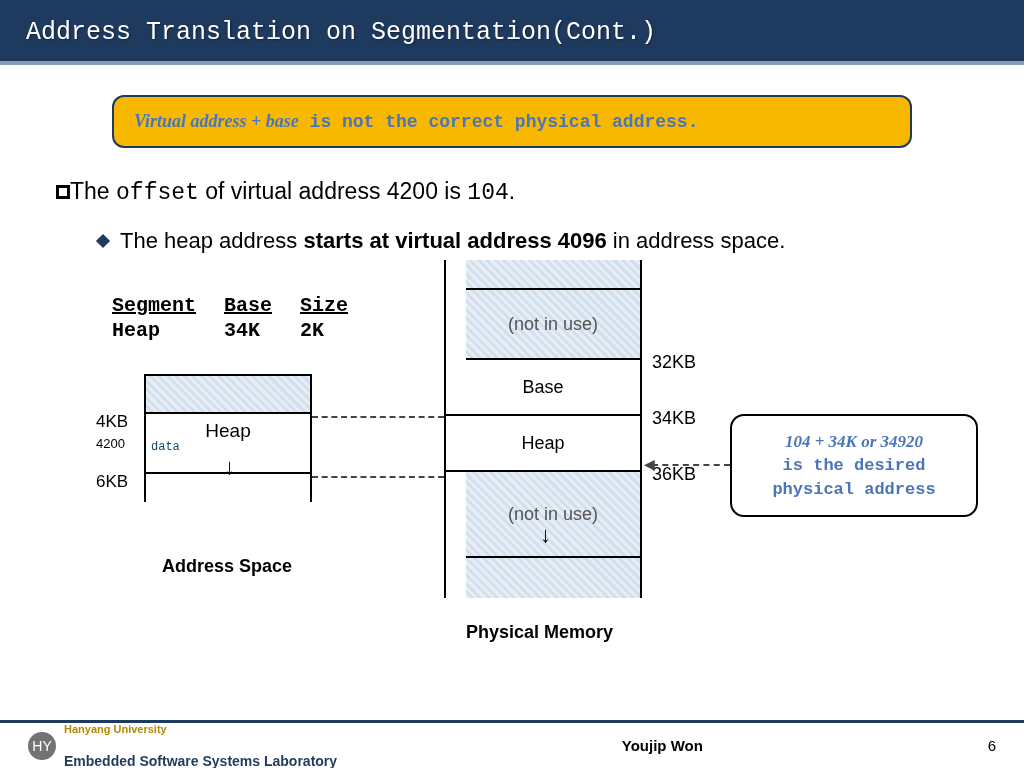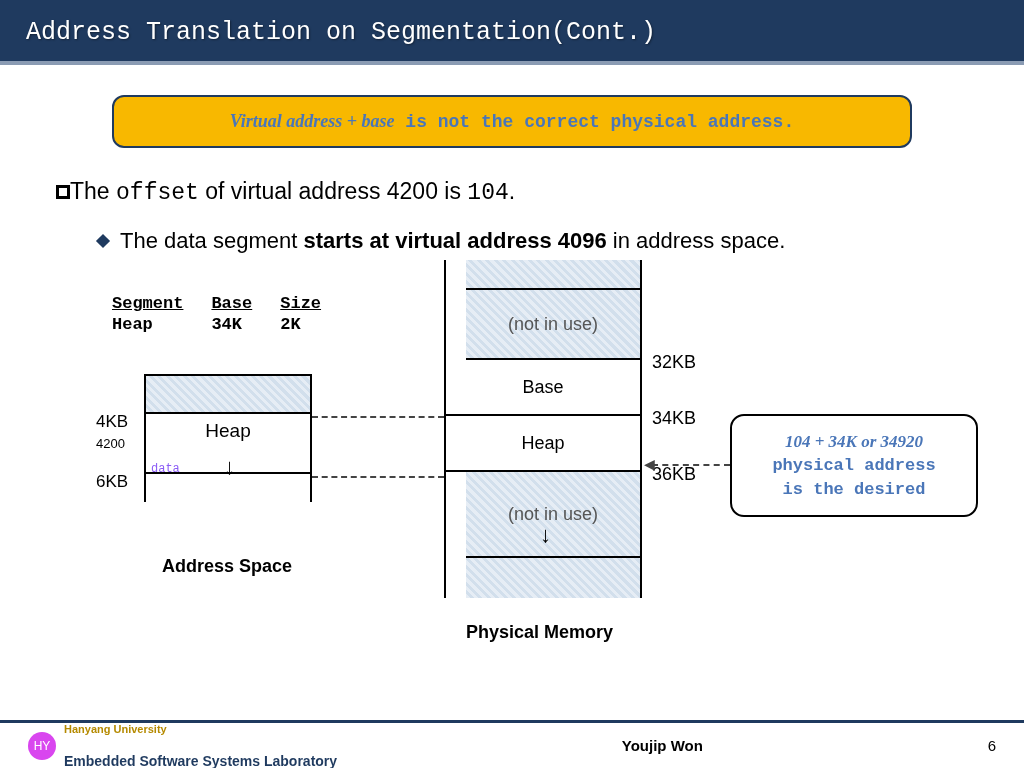--- a/index.html
+++ b/index.html
@@ -14,53 +14,53 @@
     padding: 18px 0 0 26px;
   }
   .header h1 {
     color: #fff; font-size: 25px; font-weight: 400;
     text-shadow: 1px 1px 2px rgba(0,0,0,.4);
     font-family: Liberation Mono, monospace;
   }
   .banner {
     margin: 30px auto 0; width: 800px;
     background: #f8b800; border: 2px solid #1f3a5f; border-radius: 12px;
-    padding: 14px 20px; text-align: center;
+    padding: 14px 20px; text-align: left;
     font-family: "Courier New", monospace; font-size: 18px; font-weight: bold;
   }
   .banner .ital { font-style: italic; font-family: "Cambria Math", serif; color: #4a76b8; font-weight: bold; }
   .banner .rest { color: #4a76b8; }
   .content { padding: 30px 56px 0 56px; }
   .bullet-row { display: flex; align-items: baseline; gap: 0; font-size: 23px; margin-bottom: 22px; }
   .bullet-icon { width: 14px; height: 14px; border: 3px solid #000; display: inline-block; margin-top: 6px; flex-shrink: 0; }
   .diamond { display:inline-block; width:10px; height:10px; background:#1f3a5f; transform: rotate(45deg); margin-right:12px; position:relative; top:-2px; flex-shrink:0; }
   .sub-row { display:flex; align-items:baseline; margin-left: 42px; font-size: 22px; }
   code, .mono { font-family: "Courier New", monospace; }
   strong { font-weight: 700; }
 
   .figure { position: relative; height: 400px; margin-top: 10px; }
 
   
   .segtable {
     position: absolute; left: 54px; top: 28px;
-    font-family: "Courier New", monospace; font-size: 17px; font-weight: bold;
+    font-family: "Courier New", monospace; font-size: 20px; font-weight: bold;
   }
   .segtable .hdr span { text-decoration: underline; }
   .segtable td { padding-right: 26px; }
 
   
   .as-box { position:absolute; left:88px; top:110px; width:168px; border-left:2px solid #000; border-right:2px solid #000; }
   .as-seg { height:40px; border-top:2px solid #000; border-bottom:2px solid #000; background: repeating-linear-gradient(45deg,#e6edf5,#e6edf5 3px,#d2dfec 3px,#d2dfec 6px); }
   .as-heap { height:60px; border-bottom:2px solid #000; text-align:center; font-size:19px; padding-top:6px; }
   .as-tail { height:28px; }
   .as-ticks { position:absolute; left:40px; top:108px; font-size:17px; }
   .as-ticks div { position:absolute; white-space:nowrap; }
   .as-caption { position:absolute; left:106px; top:292px; font-weight:bold; font-size:18px; }
   .as-arrow { position:absolute; left:168px; top:190px; font-size:22px; }
-  .data-lbl { position:absolute; left:95px; top:176px; font-family:"Courier New",monospace; font-size:12px; color:#8b5cf6;margin-top:22px; }
+  .data-lbl { position:absolute; left:95px; top:176px; font-family:"Courier New",monospace; font-size:12px; color:#0c4a6e; }
 
   
   .pm-box { position:absolute; left:388px; top:-4px; width:198px; border-left:2px solid #000; border-right:2px solid #000; }
   .pm-seg { border-bottom:2px solid #000; text-align:center; font-size:18px; display:flex; align-items:center; justify-content:center; }
   .hatch { background: repeating-linear-gradient(45deg,#e6edf5,#e6edf5 3px,#d2dfec 3px,#d2dfec 6px); color:#555;margin-left:20px; }
   .pm-ticks { position:absolute; left:596px; top:0; font-size:18px; }
   .pm-ticks div { position:absolute; white-space:nowrap; }
   .pm-caption { position:absolute; left:410px; top:358px; font-weight:bold; font-size:18px; }
   .pm-arrow { position:absolute; left:484px; top:258px; font-size:22px; }
 
@@ -77,21 +77,21 @@
   .callout .math { font-family:"Cambria Math",serif; font-style:italic; }
   .callout-dash { position:absolute; border-top:2px dashed #444; left:596px; top:200px; width:78px; }
   .callout-arrowhead { position:absolute; left:588px; top:192px; font-size:14px; color:#444; }
 
   .footer {
     position:absolute; bottom:0; left:0; right:0; height:48px;
     border-top:3px solid #1f3a5f; display:flex; align-items:center;
     justify-content:space-between; padding:0 28px; font-size:15px;
   }
   .lab { display:flex; align-items:center; gap:8px; }
-  .lab .logo { width:28px; height:28px; border-radius:50%; background:#d946ef; display:flex; align-items:center; justify-content:center; color:#fff; font-size:12px; }
+  .lab .logo { width:28px; height:28px; border-radius:50%; background:#737373; display:flex; align-items:center; justify-content:center; color:#fff; font-size:14px; }
   .lab .txt1 { color:#b58a00; font-weight:bold; font-size:11px; display:block; }
   .lab .txt2 { color:#1f3a5f; font-weight:bold; font-size:14px; display:block;margin-top:18px; }
   .author { font-weight:bold; }
 </style>
 </head>
 <body>
 
 <div class="header">
   <h1>Address Translation on Segmentation(Cont.)</h1>
 </div>
@@ -104,21 +104,21 @@
   <div class="bullet-row">
     <span class="bullet-icon"></span>
     <span>
       <span>The </span><code class="mono">offset</code><span> of virtual address 4200 is </span><code class="mono">104</code><span>.</span>
     </span>
   </div>
 
   <div class="sub-row">
     <span class="diamond"></span>
     <span>
-      <span>The data segment </span><strong>starts at virtual address 4096</strong><span> in address space.</span>
+      <span>The heap address </span><strong>starts at virtual address 4096</strong><span> in address space.</span>
     </span>
   </div>
 
   <div class="figure">
 
     <table class="segtable">
       <tbody>
           <tr class="hdr">
         <td><span>Segment</span></td>
         <td><span>Base</span></td>
@@ -172,22 +172,22 @@
       <div style="top:88px">32KB</div>
       <div style="top:144px">34KB</div>
       <div style="top:200px">36KB</div>
     </div>
     <div class="pm-caption">Physical Memory</div>
 
     <div class="callout-dash"></div>
     <span class="callout-arrowhead">◀</span>
     <div class="callout">
       <div class="math">104 + 34K or 34920</div>
+      <div>is the desired</div>
       <div>physical address</div>
-      <div>is the desired</div>
     </div>
 
   </div>
 </div>
 
 <div class="footer">
   <div class="lab">
     <div class="logo">HY</div>
     <div>
       <span class="txt1">Hanyang University</span>

